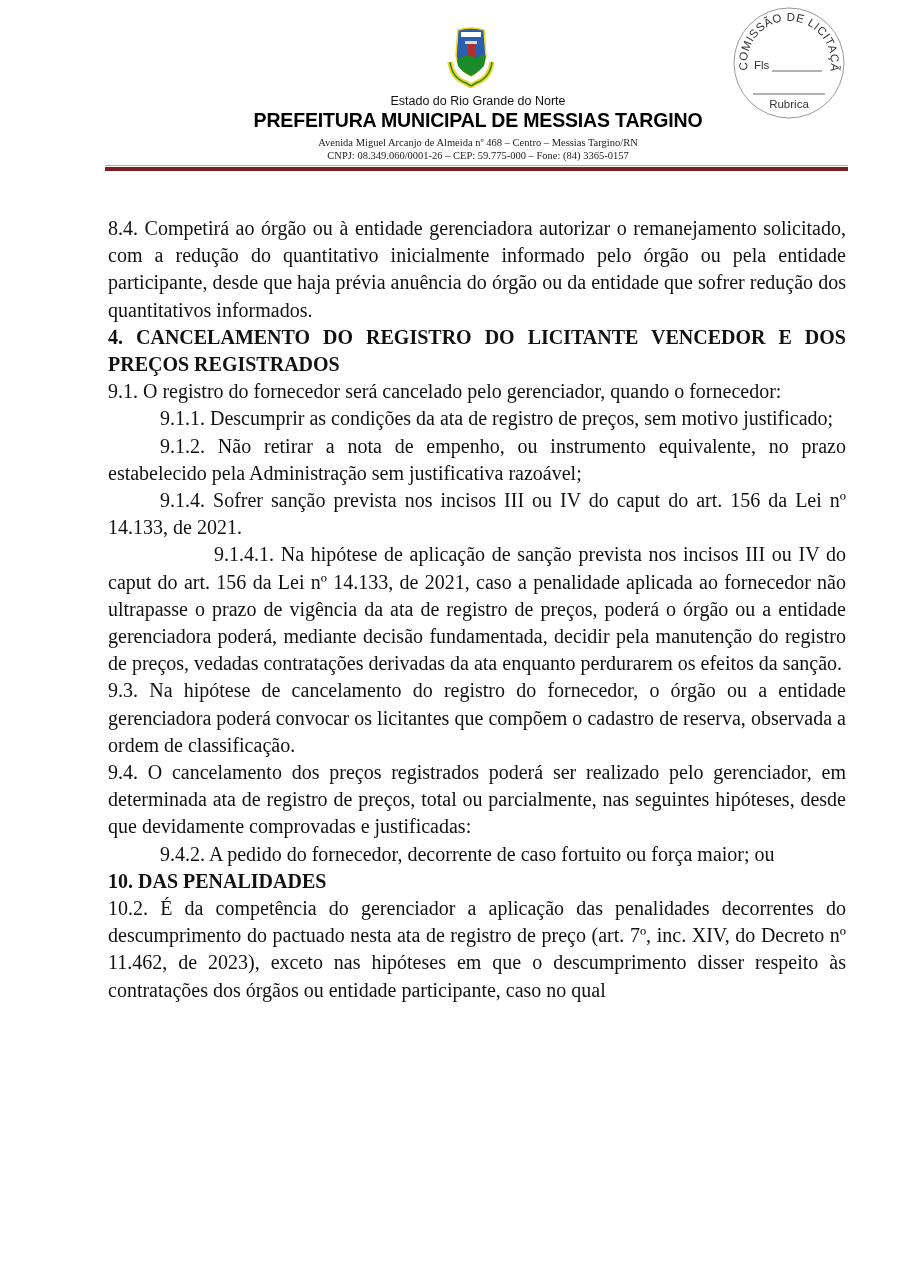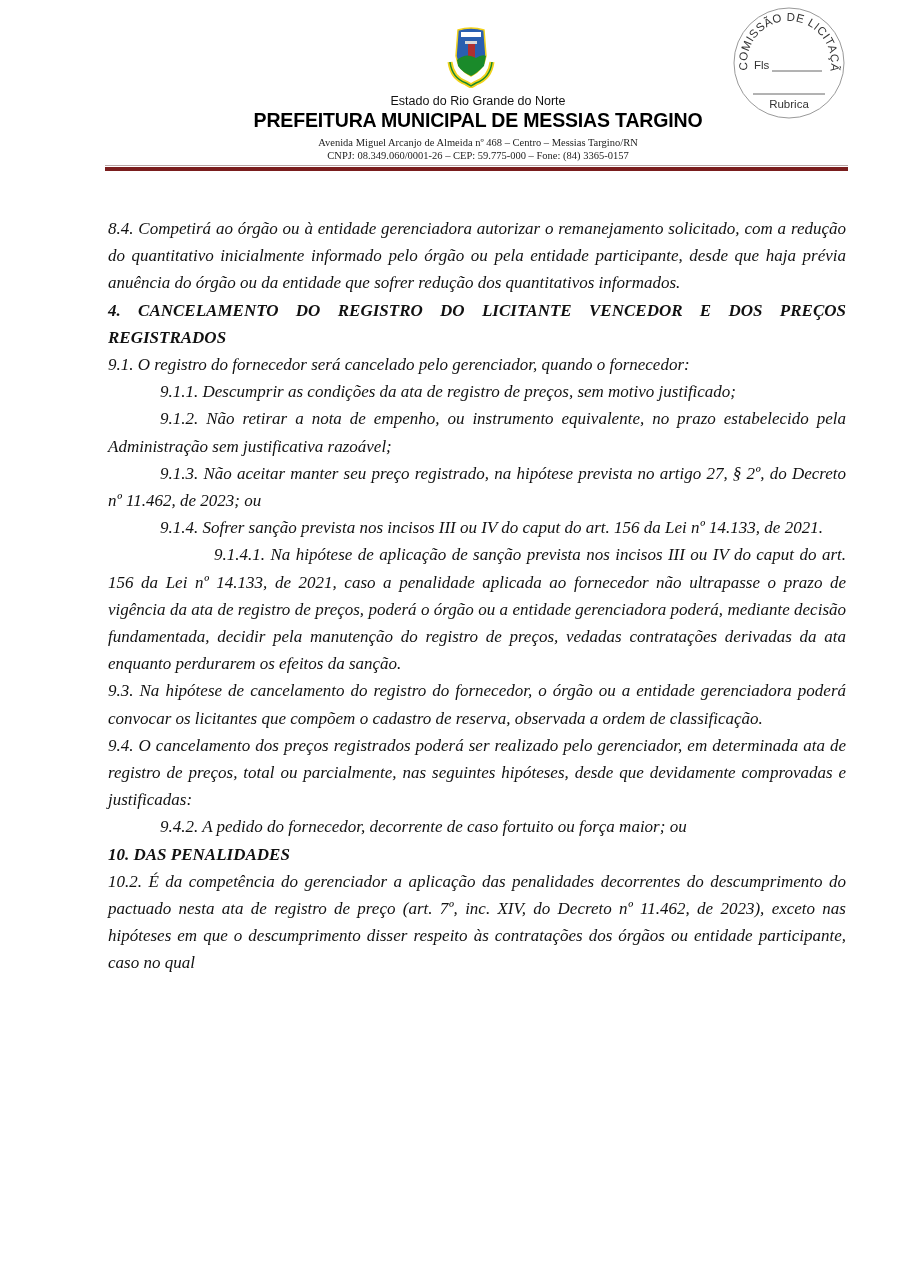--- a/index.html
+++ b/index.html
@@ -6,21 +6,21 @@
   body { width:900px; height:1273px; position:relative; overflow:hidden; font-family:"Liberation Serif", serif; color:#111; }
   .header { position:absolute; left:0; top:0; width:900px; height:180px; }
   .crest { position:absolute; left:446px; top:26px; width:50px; height:62px; }
   .stamp { position:absolute; left:732px; top:6px; width:114px; height:114px; }
   .state { position:absolute; left:0; width:956px; top:94px; text-align:center; font-family:"Liberation Sans", sans-serif; font-size:12.5px; color:#111; }
   .pref { position:absolute; left:0; width:956px; top:108px; text-align:center; font-family:"Liberation Sans", sans-serif; font-weight:bold; font-size:21px; letter-spacing:-0.2px; transform:scaleX(0.93); transform-origin:478px 0; color:#000; }
   .addr { position:absolute; left:0; width:956px; text-align:center; font-family:"Liberation Serif", serif; font-size:10.5px; color:#222; }
   .addr1 { top:137px; } .addr2 { top:150px; }
   .rule-thin { position:absolute; left:105px; width:743px; top:165px; height:1px; background:#b9a6a6; }
   .rule-thick { position:absolute; left:105px; width:743px; top:167px; height:4px; background:#7a1e1e; }
-  .content { position:absolute; left:108px; top:215px; width:738px; font-style:italic; font-size:17px; line-height:27.2px; }
+  .content { position:absolute; left:108px; top:215px; width:738px; font-size:20px; line-height:27.2px; }
   .content p { margin:0; text-align:justify; }
   .content .ind1 { text-indent:52px; }
   .content .ind2 { text-indent:106px; }
   .content .h { font-weight:bold; }
 </style>
 </head>
 <body>
 
 <div class="header">
   <svg class="crest" viewBox="0 0 50 62">
@@ -52,21 +52,20 @@
   <div class="rule-thin"></div>
   <div class="rule-thick"></div>
 </div>
 
 <div class="content">
   <p>8.4. Competirá ao órgão ou à entidade gerenciadora autorizar o remanejamento solicitado, com a redução do quantitativo inicialmente informado pelo órgão ou pela entidade participante, desde que haja prévia anuência do órgão ou da entidade que sofrer redução dos quantitativos informados.</p>
   <p class="h">4. CANCELAMENTO DO REGISTRO DO LICITANTE VENCEDOR E DOS PREÇOS REGISTRADOS</p>
   <p>9.1. O registro do fornecedor será cancelado pelo gerenciador, quando o fornecedor:</p>
   <p class="ind1">9.1.1. Descumprir as condições da ata de registro de preços, sem motivo justificado;</p>
   <p class="ind1">9.1.2. Não retirar a nota de empenho, ou instrumento equivalente, no prazo estabelecido pela Administração sem justificativa razoável;</p>
-  <p class="ind1">9.1.3. Não aceitar manter seu preço registrado, na hipótese prevista no artigo 27, § 2º, do Decreto nº 11.462, de 2023; ou</p>
   <p class="ind1">9.1.4. Sofrer sanção prevista nos incisos III ou IV do caput do art. 156 da Lei nº 14.133, de 2021.</p>
   <p class="ind2">9.1.4.1. Na hipótese de aplicação de sanção prevista nos incisos III ou IV do caput do art. 156 da Lei nº 14.133, de 2021, caso a penalidade aplicada ao fornecedor não ultrapasse o prazo de vigência da ata de registro de preços, poderá o órgão ou a entidade gerenciadora poderá, mediante decisão fundamentada, decidir pela manutenção do registro de preços, vedadas contratações derivadas da ata enquanto perdurarem os efeitos da sanção.</p>
   <p>9.3. Na hipótese de cancelamento do registro do fornecedor, o órgão ou a entidade gerenciadora poderá convocar os licitantes que compõem o cadastro de reserva, observada a ordem de classificação.</p>
   <p>9.4. O cancelamento dos preços registrados poderá ser realizado pelo gerenciador, em determinada ata de registro de preços, total ou parcialmente, nas seguintes hipóteses, desde que devidamente comprovadas e justificadas:</p>
   <p class="ind1">9.4.2. A pedido do fornecedor, decorrente de caso fortuito ou força maior; ou</p>
   <p class="h">10. DAS PENALIDADES</p>
   <p>10.2. É da competência do gerenciador a aplicação das penalidades decorrentes do descumprimento do pactuado nesta ata de registro de preço (art. 7º, inc. XIV, do Decreto nº 11.462, de 2023), exceto nas hipóteses em que o descumprimento disser respeito às contratações dos órgãos ou entidade participante, caso no qual</p>
 </div>
 
 </body></html>

